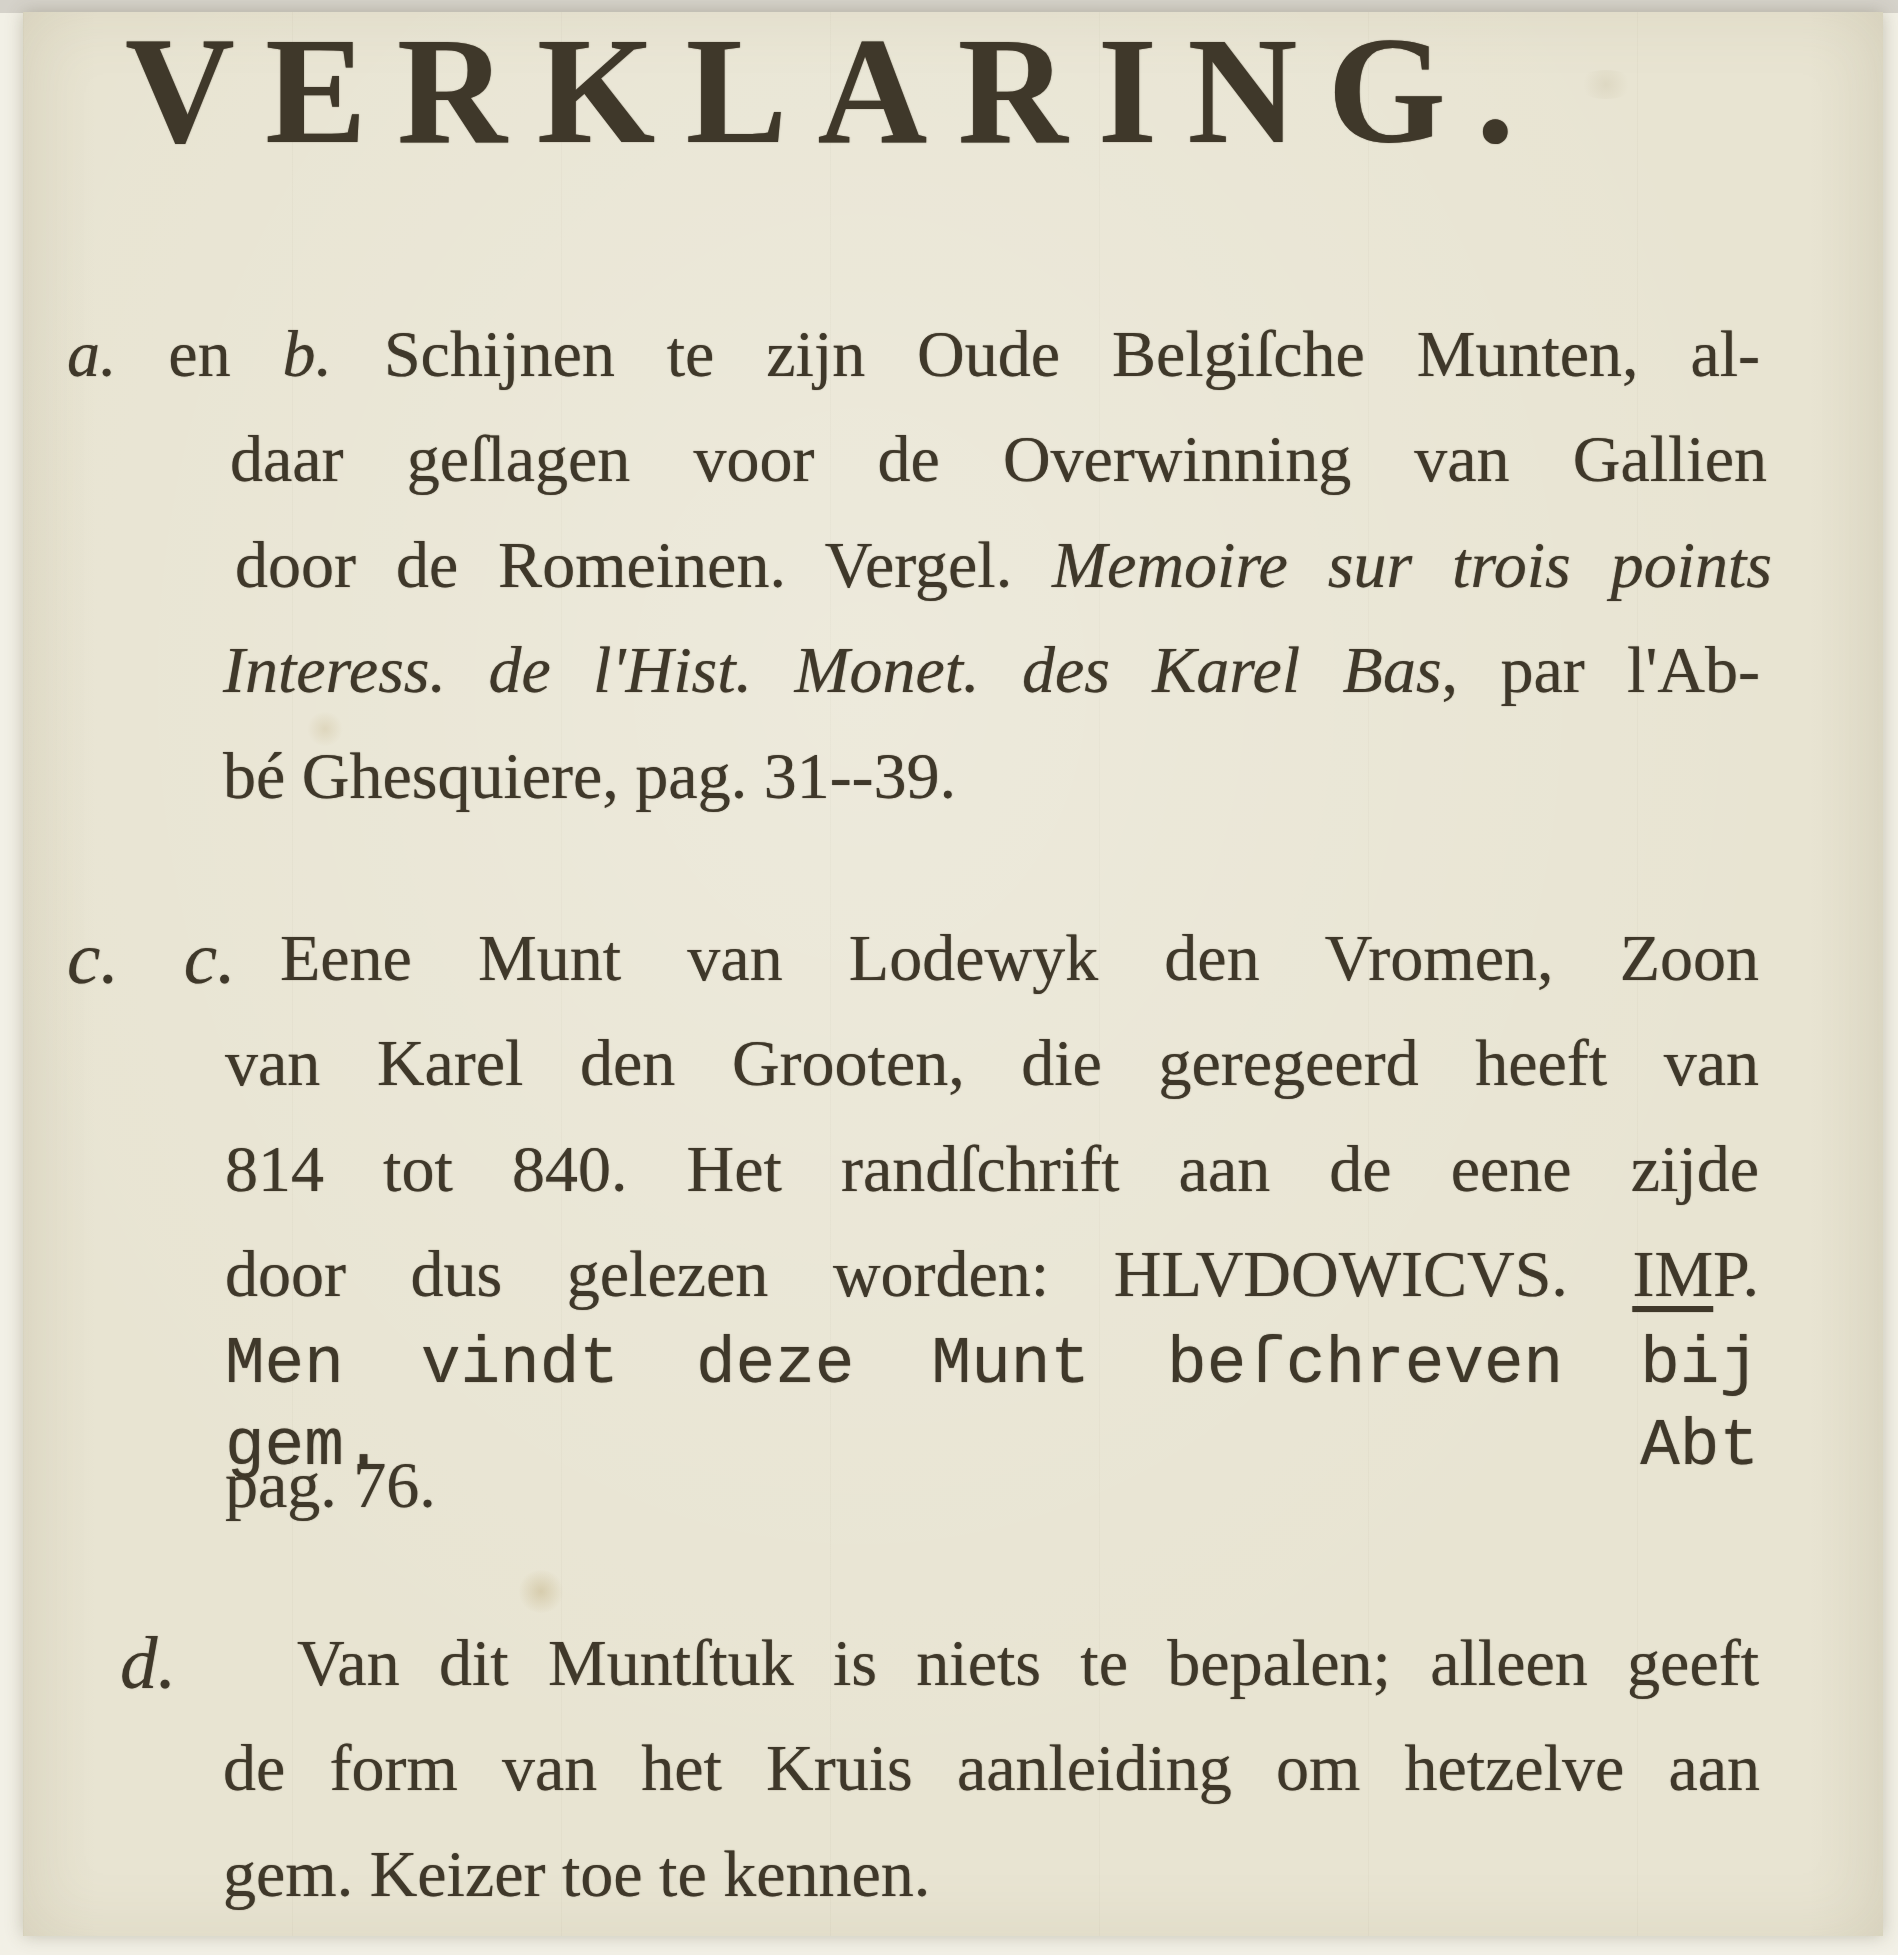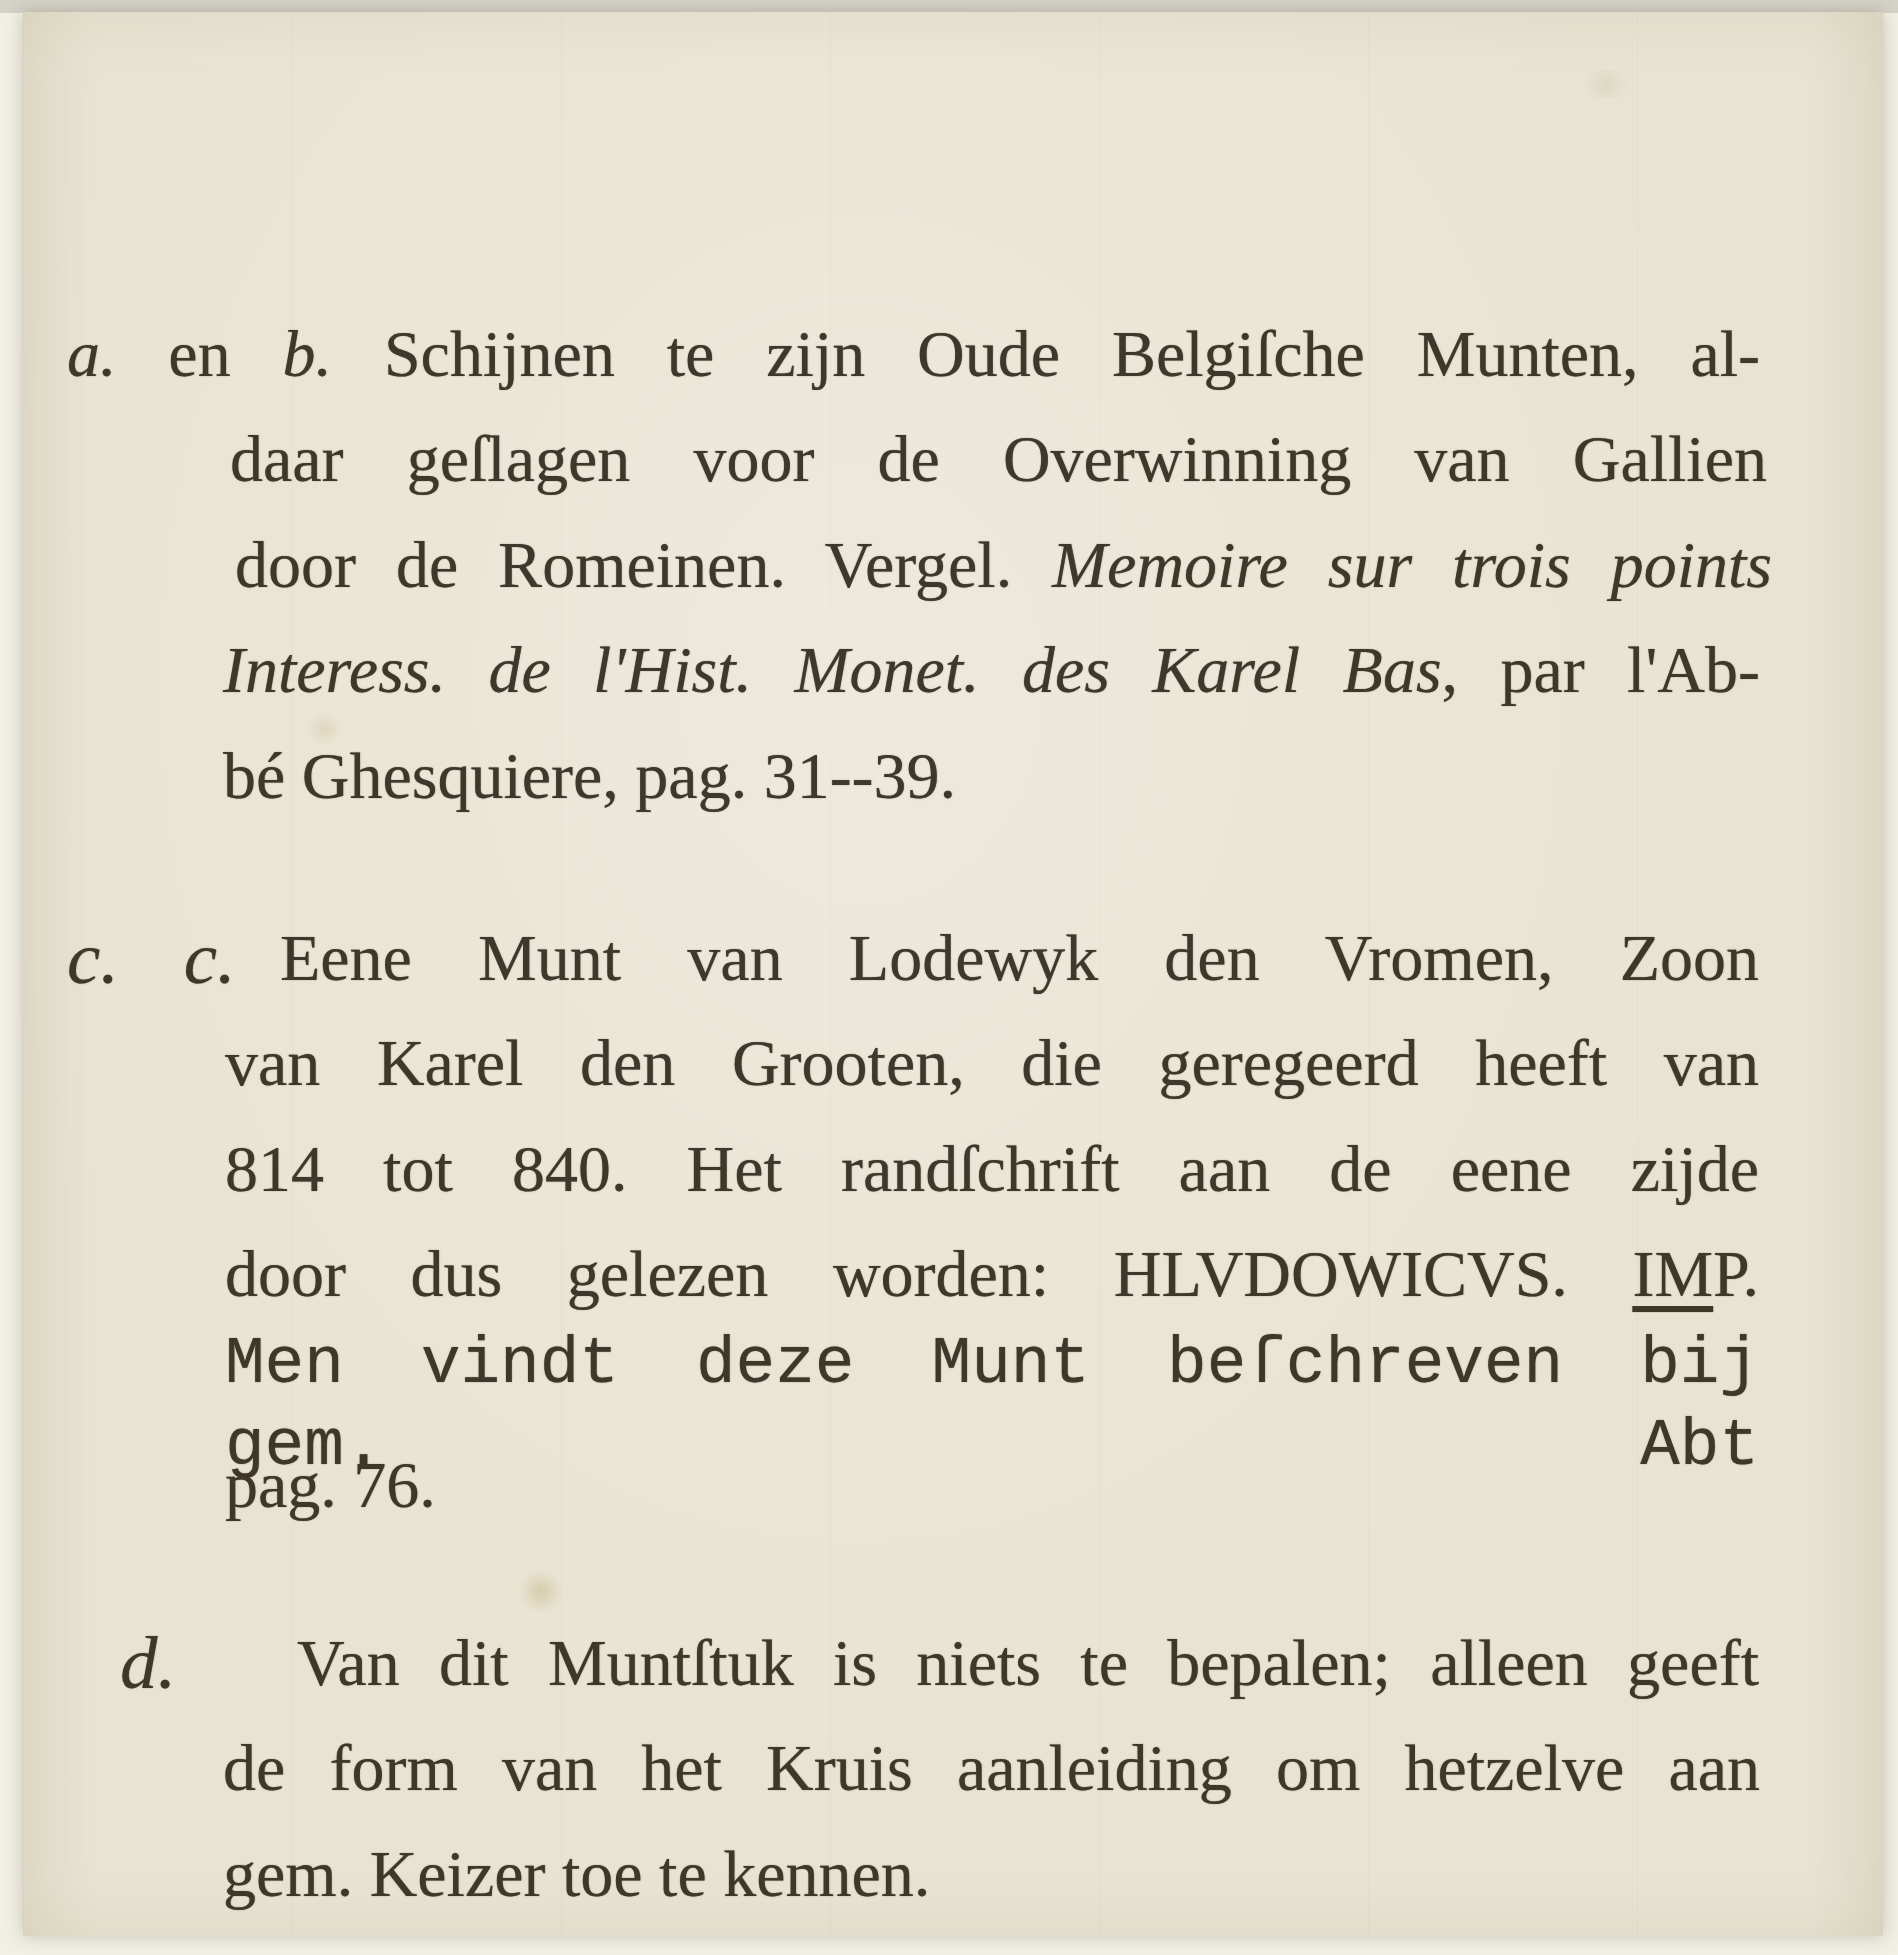--- a/index.html
+++ b/index.html
@@ -43,20 +43,21 @@
   #stain-3{left:1554px;top:58px;width:58px;height:29px;
     background:radial-gradient(circle, rgba(130,110,60,0.10), rgba(130,110,60,0) 70%);}
 </style>
 </head>
 <body>
 
 <div class="top-band"></div>
 
 <div class="sheet ink">
 
+  <h1 class="title">VERKLARING.</h1>
 
   <section>
     <div class="ln j" style="left:44px;top:301px;width:1693px;"><span class="it">a.</span><span> en </span><span class="it">b.</span><span> Schijnen te zijn Oude Belgiſche Munten, al-</span></div>
     <div class="ln j" style="left:200px;top:406px;width:1537px;margin-left:7px;"><span>daar geſlagen voor de Overwinning van Gallien</span></div>
     <div class="ln j" style="left:200px;top:512px;width:1537px;margin-left:12px;"><span>door de Romeinen. Vergel. </span><span class="it">Memoire sur trois points</span></div>
     <div class="ln j" style="left:200px;top:617px;width:1537px;"><span class="it">Interess. de l'Hist. Monet. des Karel Bas</span><span>, par l'Ab-</span></div>
     <div class="ln" style="left:200px;top:723px;"><span>bé Ghesquiere, pag. 31--39.</span></div>
   </section>
 
   <section>

